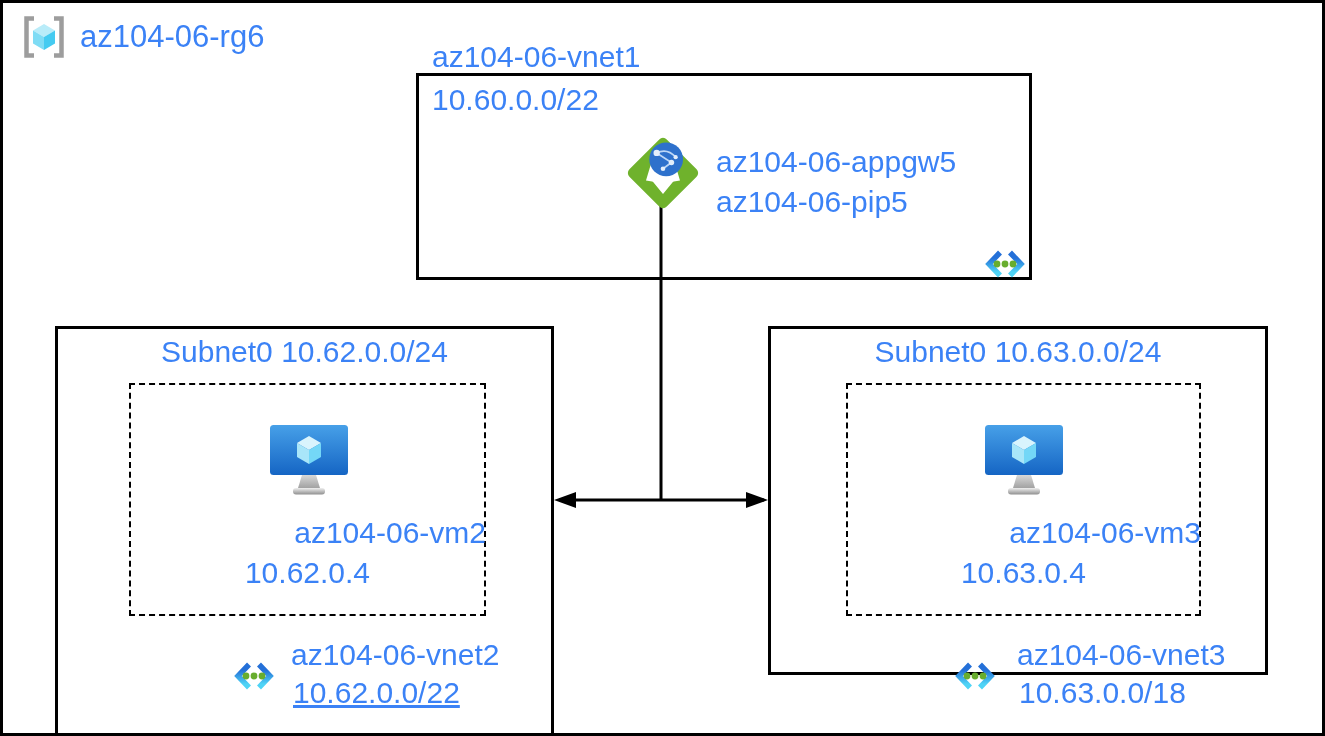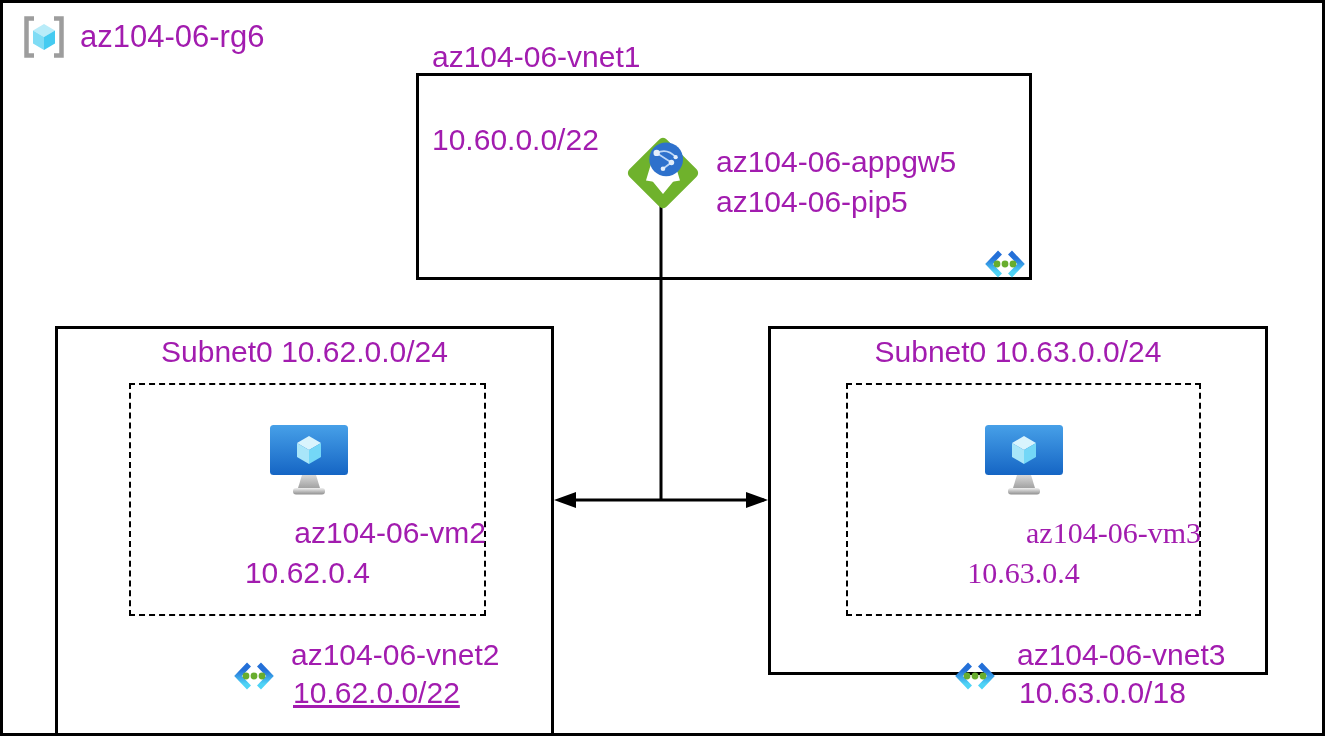--- a/index.html
+++ b/index.html
@@ -2,53 +2,53 @@
 <html><head>
 <meta charset="utf-8">
 <style>
   html, body { margin: 0; padding: 0; background: #fff; }
   .canvas {
     position: relative;
     width: 1325px;
     height: 736px;
     background: #ffffff;
     font-family: "Liberation Sans", "DejaVu Sans", sans-serif;
-    color: #a21caf;
+    color: #3b82f6;
     overflow: hidden;
     box-sizing: border-box;
     border: 3px solid #000;
   }
   .label { position: absolute; font-size: 30px; line-height: 36px; white-space: nowrap; }
   .box { position: absolute; border: 3px solid #000; box-sizing: border-box; background: transparent; }
   .dashed-box { position: absolute; border: 2px dashed #000; box-sizing: border-box; }
   .icon { position: absolute; }
   .connectors { position: absolute; left: 0; top: 0; pointer-events: none; }
 
   
   .rg-header { position: absolute; left: 18px; top: 11px; display: flex; align-items: center; gap: 13px; }
   .rg-header .rg-label { font-size: 31px; line-height: 46px; }
 
   
   .vnet1-title { left: 429px; top: 36px; }
   .vnet1-box { left: 413px; top: 70px; width: 616px; height: 207px; }
-  .vnet1-cidr { left: 13px; top: 6px; margin-top: 40px; }
+  .vnet1-cidr { left: 13px; top: 6px; }
   .appgw-icon { left: 206px; top: 59px; width: 76px; height: 76px; }
   .appgw-labels { position: absolute; left: 297px; top: 66px; font-size: 30px; line-height: 40px; white-space: nowrap; }
   .vnet1-badge { left: 561px; top: 173px; width: 50px; height: 30px; }
 
   
   .subnet-left  { left: 52px;  top: 323px; width: 499px; height: 446px; }
   .subnet-right { left: 765px; top: 323px; width: 500px; height: 349px; }
   .subnet-title { position: absolute; left: 0; top: 5px; width: 100%; text-align: center; font-size: 30px; line-height: 36px; }
   .dash-left  { left: 71px; top: 54px; width: 357px; height: 233px; }
   .dash-right { left: 75px; top: 54px; width: 355px; height: 233px; }
   .vm-icon-left  { left: 211px; top: 95px; width: 80px; height: 72px; }
   .vm-icon-right { left: 213px; top: 95px; width: 80px; height: 72px; }
   .vm-name-left, .vm-ip-left   { position: absolute; left: 71px; width: 357px; text-align: center; font-size: 30px; line-height: 36px; }
-  .vm-name-right, .vm-ip-right { position: absolute; left: 75px; width: 355px; text-align: center; font-size: 30px; line-height: 36px; font-family: Liberation Serif, serif; }
+  .vm-name-right, .vm-ip-right { position: absolute; left: 75px; width: 355px; text-align: center; font-size: 30px; line-height: 36px; }
   .vm-name-left, .vm-name-right { top: 186px; text-align: right; }
   .vm-ip-left,   .vm-ip-right   { top: 226px; }
 
   
   .vnet2-badge { left: 226px; top: 658px; width: 50px; height: 30px; }
   .vnet3-badge { left: 947px; top: 658px; width: 50px; height: 30px; }
   .vnet2-name { left: 288px;  top: 634px; }
   .vnet2-cidr { left: 290px;  top: 672px; text-decoration: underline; }
   .vnet3-name { left: 1014px; top: 634px; }
   .vnet3-cidr { left: 1016px; top: 672px; }

